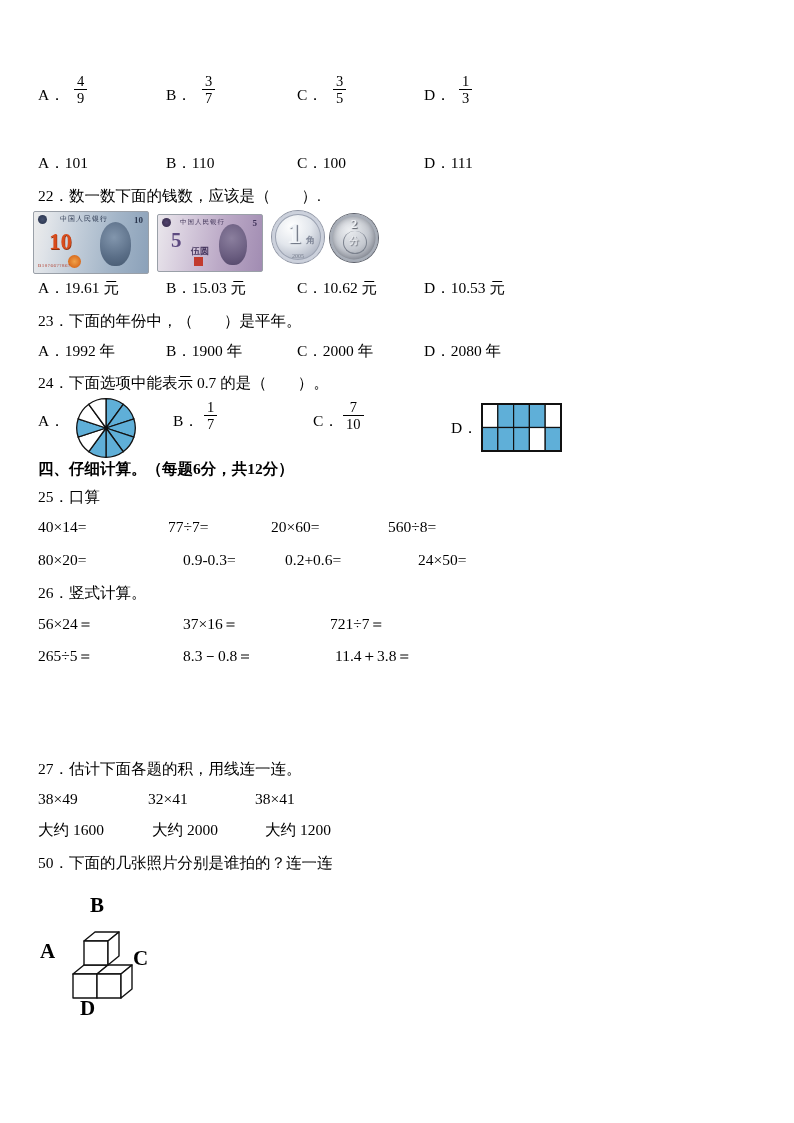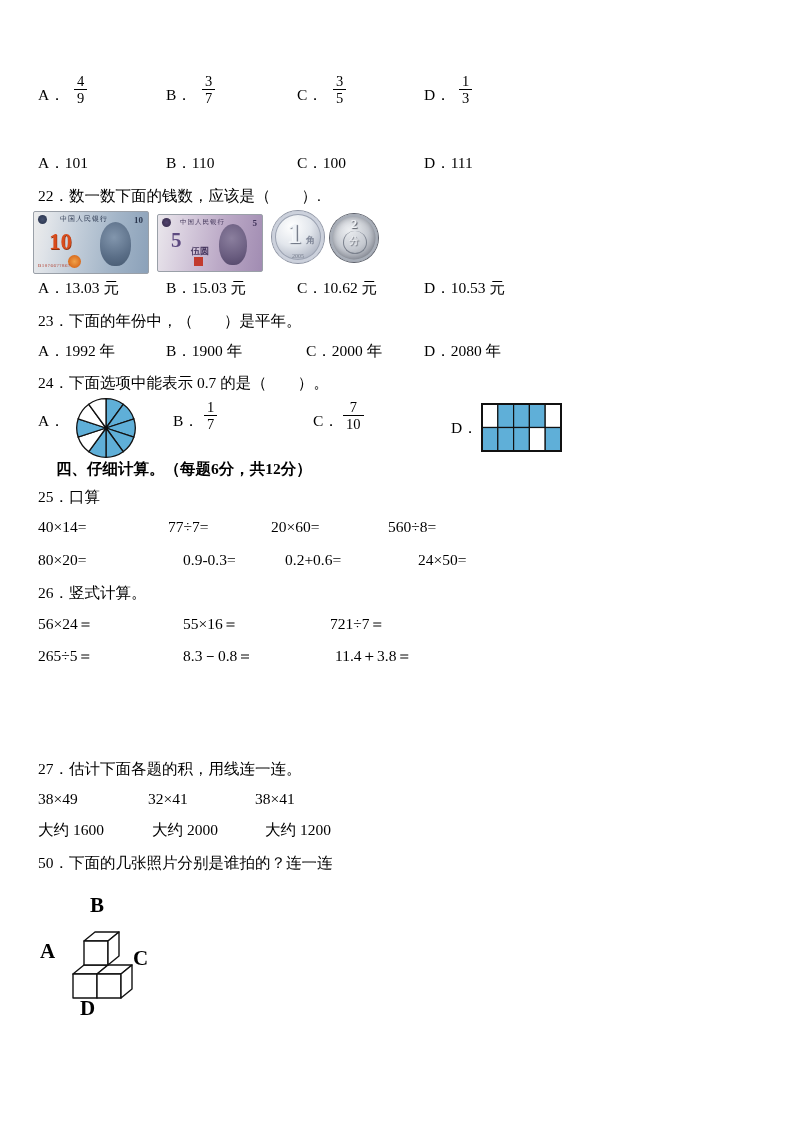--- a/index.html
+++ b/index.html
@@ -4,21 +4,21 @@
 <style>
   html,body{margin:0;padding:0;background:#888;}
   .page{
     position:relative;width:794px;height:1123px;margin:0 auto;
     background:#ffffff;color:#000;
     font-family:"Liberation Serif","DejaVu Serif",serif;
     font-size:15.5px;line-height:1.15;
     overflow:hidden;
   }
   .abs{position:absolute;white-space:nowrap;}
-  .bold{font-weight:bold;margin-left:18px;}
+  .bold{font-weight:bold;}
   
   .frac{position:absolute;display:inline-block;text-align:center;font-size:14.5px;line-height:16px;}
   .frac .den{border-top:1.3px solid #000;padding:0 3px;}
   .frac .num{padding:0 3px;}
   
   .note{position:absolute;overflow:hidden;border:1px solid #9aa0a8;border-radius:2px;}
   .note10{width:114px;height:61px;
     background:linear-gradient(100deg,#ececec 0%,#dfe3e8 14%,#c2cdd9 38%,#a3b5c8 68%,#8ba1b9 100%);}
   .note5{width:104px;height:56px;
     background:linear-gradient(100deg,#eae7ec 0%,#d8cede 25%,#bcaac7 60%,#a18cb2 100%);}
@@ -119,29 +119,29 @@
     <span class="one">1</span>
     <span class="jiao">角</span>
     <span class="year">2005</span>
   </div>
   <div class="coin coin2" style="left:330px;top:214px">
     <span class="two">2</span>
     <span class="wreath"></span>
     <span class="fen">分</span>
   </div>
 
-  <div class="abs" style="left:38px;top:279px">A．13.03 元</div>
+  <div class="abs" style="left:38px;top:279px">A．19.61 元</div>
   <div class="abs" style="left:166px;top:279px">B．15.03 元</div>
   <div class="abs" style="left:297px;top:279px">C．10.62 元</div>
   <div class="abs" style="left:424px;top:279px">D．10.53 元</div>
 
   <div class="abs" style="left:38px;top:312px">23．下面的年份中，（　　）是平年。</div>
   <div class="abs" style="left:38px;top:342px">A．1992 年</div>
   <div class="abs" style="left:166px;top:342px">B．1900 年</div>
-  <div class="abs" style="left:306px;top:342px">C．2000 年</div>
+  <div class="abs" style="left:297px;top:342px">C．2000 年</div>
   <div class="abs" style="left:424px;top:342px">D．2080 年</div>
 
   <div class="abs" style="left:38px;top:374px">24．下面选项中能表示 0.7 的是（　　）。</div>
   <div class="abs" style="left:38px;top:412px">A．</div>
   <svg class="abs" style="left:75px;top:397px" width="62" height="62" viewBox="0 0 62 62">
       <path d="M31,31 L31.00,1.70 A29.3,29.3 0 0 1 48.22,7.30 Z" fill="#5fafd8" stroke="#111111" stroke-width="1.3"></path>
       <path d="M31,31 L48.22,7.30 A29.3,29.3 0 0 1 58.87,21.95 Z" fill="#5fafd8" stroke="#111111" stroke-width="1.3"></path>
       <path d="M31,31 L58.87,21.95 A29.3,29.3 0 0 1 58.87,40.05 Z" fill="#5fafd8" stroke="#111111" stroke-width="1.3"></path>
       <path d="M31,31 L58.87,40.05 A29.3,29.3 0 0 1 48.22,54.70 Z" fill="#5fafd8" stroke="#111111" stroke-width="1.3"></path>
       <path d="M31,31 L48.22,54.70 A29.3,29.3 0 0 1 31.00,60.30 Z" fill="#5fafd8" stroke="#111111" stroke-width="1.3"></path>
@@ -184,21 +184,21 @@
   <div class="abs" style="left:271px;top:518px">20×60=</div>
   <div class="abs" style="left:388px;top:518px">560÷8=</div>
 
   <div class="abs" style="left:38px;top:551px">80×20=</div>
   <div class="abs" style="left:183px;top:551px">0.9-0.3=</div>
   <div class="abs" style="left:285px;top:551px">0.2+0.6=</div>
   <div class="abs" style="left:418px;top:551px">24×50=</div>
 
   <div class="abs" style="left:38px;top:584px">26．竖式计算。</div>
   <div class="abs" style="left:38px;top:615px">56×24＝</div>
-  <div class="abs" style="left:183px;top:615px">55×16＝</div>
+  <div class="abs" style="left:183px;top:615px">37×16＝</div>
   <div class="abs" style="left:330px;top:615px">721÷7＝</div>
   <div class="abs" style="left:38px;top:647px">265÷5＝</div>
   <div class="abs" style="left:183px;top:647px">8.3－0.8＝</div>
   <div class="abs" style="left:335px;top:647px">11.4＋3.8＝</div>
 
   <div class="abs" style="left:38px;top:760px">27．估计下面各题的积，用线连一连。</div>
   <div class="abs" style="left:38px;top:790px">38×49</div>
   <div class="abs" style="left:148px;top:790px">32×41</div>
   <div class="abs" style="left:255px;top:790px">38×41</div>
   <div class="abs" style="left:38px;top:821px">大约 1600</div>

